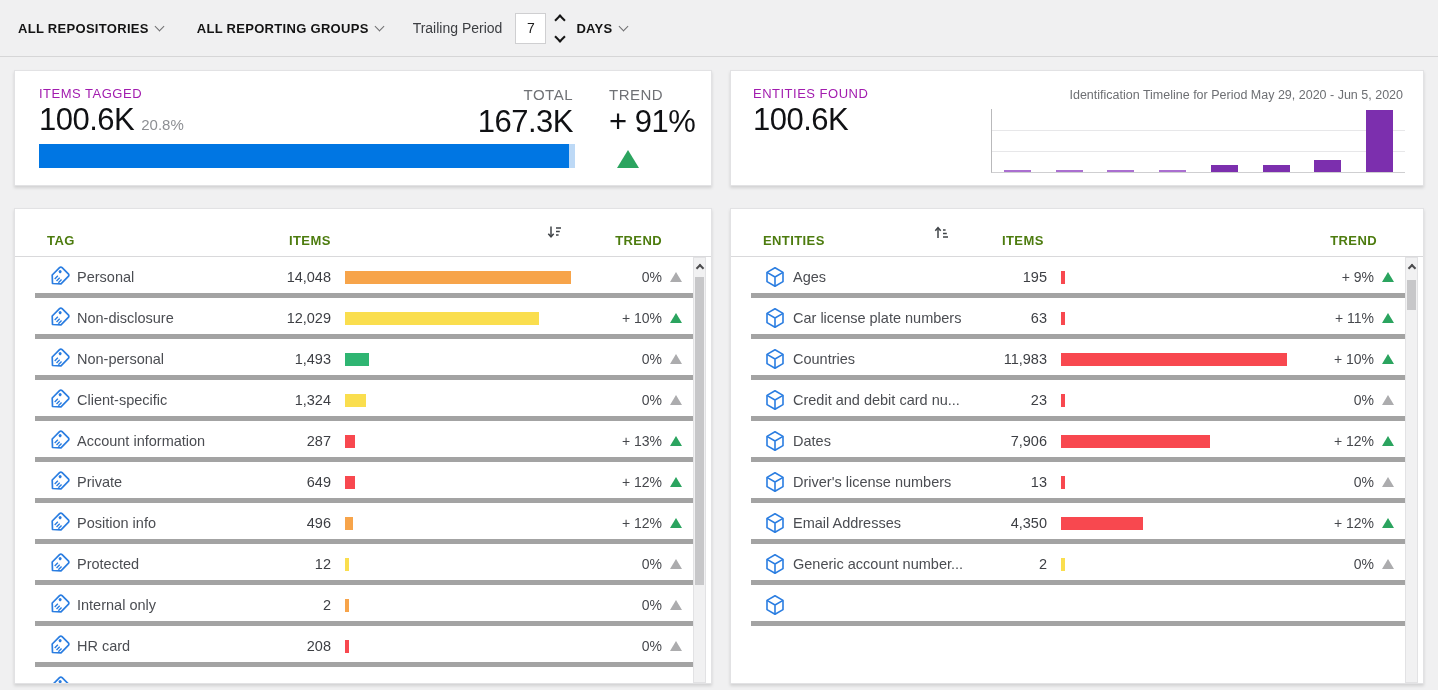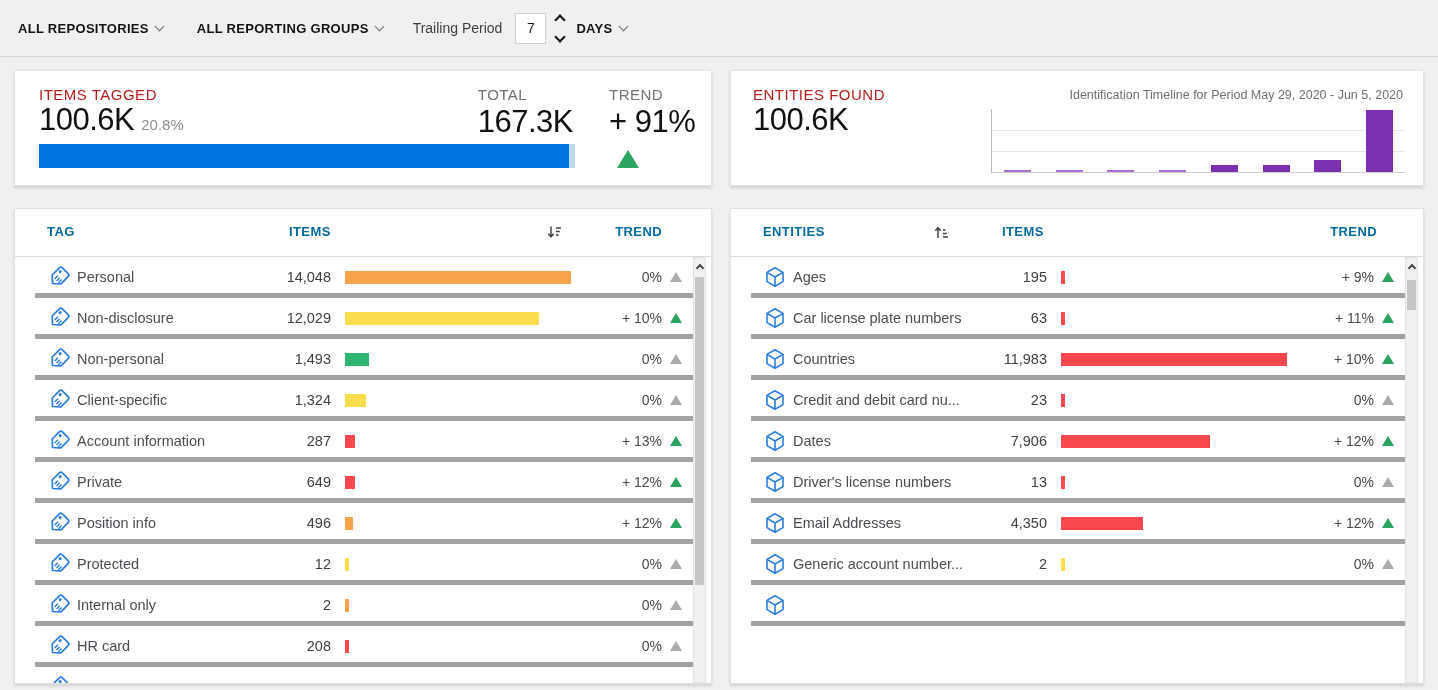--- a/index.html
+++ b/index.html
@@ -34,47 +34,47 @@
   
   .card {
     position:absolute; background:#fff;
     border:1px solid #e2e2e4;
     box-shadow:0 2px 3px rgba(0,0,0,.13);
   }
   #card-items-tagged { left:14px; top:70px; width:698px; height:116px; }
   #card-entities-found { left:730px; top:70px; width:694px; height:116px; }
   #card-tags { left:14px; top:208px; width:698px; height:476px; overflow:hidden; }
   #card-entities { left:730px; top:208px; width:694px; height:476px; overflow:hidden; }
-  .kpi-title { position:absolute; font-size:15px; color:#b91c1c; letter-spacing:.5px; }
+  .kpi-title { position:absolute; font-size:13px; color:#a21caf; letter-spacing:.5px; }
   .big-number { font-size:31px; font-weight:400; letter-spacing:-.5px; color:#101114; line-height:1.05; }
   .it-title { left:24px; top:15px; }
   .it-value-row { position:absolute; left:24px; top:33px; display:flex; align-items:baseline; gap:7px; }
   .it-percent { font-size:15px; color:#8d8f93; }
-  .col-total { position:absolute; right:138px; top:15px; text-align:left; }
+  .col-total { position:absolute; right:138px; top:15px; text-align:right; }
   .col-total .kpi-sub { font-size:15px; color:#6f7175; letter-spacing:.5px; }
   .col-total .big-number { margin-top:3px; }
   .col-trend { position:absolute; left:594px; top:15px; }
   .col-trend .kpi-sub { font-size:15px; color:#6f7175; letter-spacing:.5px; }
   .col-trend .big-number { margin-top:3px; }
   .big-tri { width:0; height:0; border-left:11px solid transparent; border-right:11px solid transparent; border-bottom:18px solid #2ba45f; margin-top:11px; margin-left:8px; }
   .progress { position:absolute; left:24px; top:73px; width:536px; height:24px; background:#bdd9f6; }
   .progress-fill { height:100%; background:#0076e3; }
   .ef-title { left:22px; top:15px; }
   .ef-value { position:absolute; left:22px; top:33px; }
   .chart-title { position:absolute; right:20px; top:17px; font-size:12.5px; color:#6d6f73; }
   .mini-chart {
     position:absolute; left:260px; top:38px; width:414px; height:64px;
     border-left:1px solid #b9b9bb; border-bottom:1px solid #cfcfd1;
   }
   .gridline { position:absolute; left:0; right:0; height:1px; background:#e7e7e9; }
   .bars { position:absolute; left:0; right:0; bottom:0; top:0; display:flex; align-items:flex-end; justify-content:space-between; padding:0 12px; }
   .tl-bar { width:27px; }
   
   .table-header { position:relative; height:48px; border-bottom:1px solid #d9d9db; }
-  .th { position:absolute; top:15px; font-size:13px; font-weight:700; color:#0369a1; letter-spacing:.4px; cursor:pointer; }
+  .th { position:absolute; top:24px; font-size:13px; font-weight:700; color:#4d7c0f; letter-spacing:.4px; cursor:pointer; }
   .sort-icon { position:absolute; top:16px; cursor:pointer; line-height:0; }
   .rows { position:absolute; left:0; top:48px; right:0; }
   .row {
     position:relative; height:41px; margin:0 12px 0 20px;
     border-bottom:5px solid #a3a3a3; cursor:pointer;
   }
   .row-icon { position:absolute; left:12px; top:8px; line-height:0; }
   .row-label { position:absolute; left:42px; top:12px; font-size:14.5px; color:#4b4d52; white-space:nowrap; }
   .row-items { position:absolute; left:130px; top:12px; width:166px; text-align:right; font-size:14.5px; color:#3d3f44; }
   .row-bar { position:absolute; left:310px; top:14px; height:13px; }

